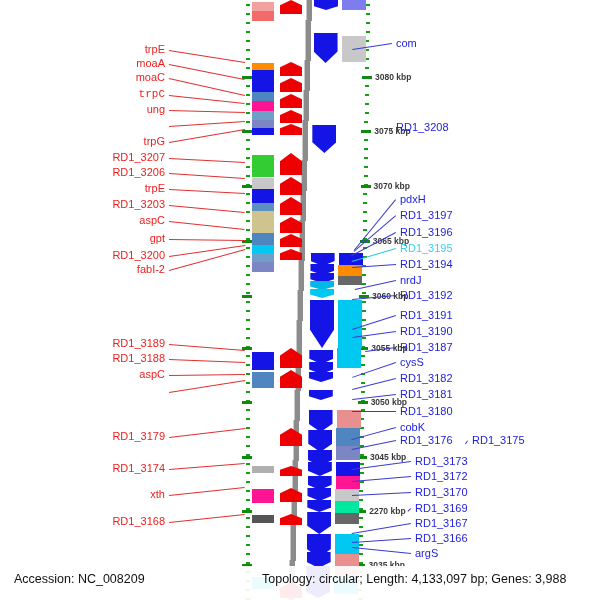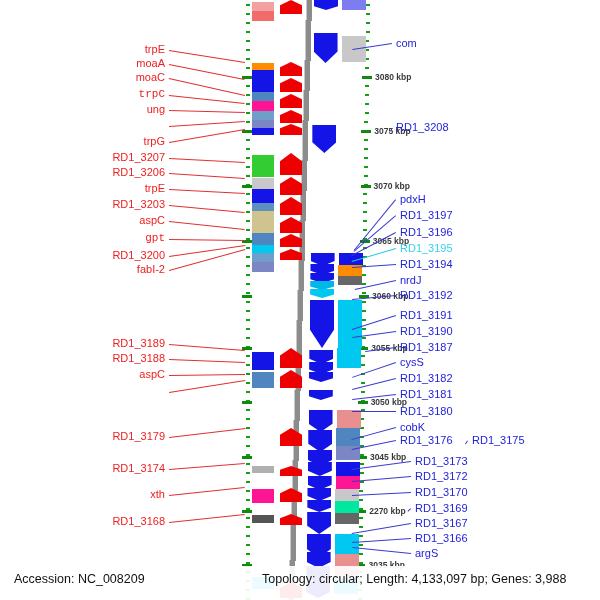--- a/index.html
+++ b/index.html
@@ -397,21 +397,21 @@
       <div class="lbl red" style="top: 152px; left: 0px; width: 165px; text-align: right;">RD1_3207</div>
       <div class="lead" style="left: 169px; top: 158px; width: 76.1052px; transform: rotate(3.01279deg);"></div>
       <div class="lbl red" style="top: 167px; left: 0px; width: 165px; text-align: right;">RD1_3206</div>
       <div class="lead" style="left: 169px; top: 173px; width: 76.1643px; transform: rotate(3.76403deg);"></div>
       <div class="lbl red" style="top: 183px; left: 0px; width: 165px; text-align: right;">trpE</div>
       <div class="lead" style="left: 169px; top: 189px; width: 76.1052px; transform: rotate(3.01279deg);"></div>
       <div class="lbl red" style="top: 199px; left: 0px; width: 165px; text-align: right;">RD1_3203</div>
       <div class="lead" style="left: 169px; top: 205px; width: 76.3217px; transform: rotate(5.2624deg);"></div>
       <div class="lbl red" style="top: 215px; left: 0px; width: 165px; text-align: right;">aspC</div>
       <div class="lead" style="left: 169px; top: 221px; width: 76.4199px; transform: rotate(6.00901deg);"></div>
-      <div class="lbl red" style="top: 233px; left: 0px; width: 165px; text-align: right; font-family: Liberation Mono, monospace;">gpt</div>
+      <div class="lbl red" style="top: 233px; left: 0px; width: 165px; text-align: right;">gpt</div>
       <div class="lead" style="left: 169px; top: 239px; width: 76.0066px; transform: rotate(0.753848deg);"></div>
       <div class="lbl red" style="top: 250px; left: 0px; width: 165px; text-align: right;">RD1_3200</div>
       <div class="lead" style="left: 169px; top: 256px; width: 76.7919px; transform: rotate(-8.23562deg);"></div>
       <div class="lbl red" style="top: 264px; left: 0px; width: 165px; text-align: right;">fabI-2</div>
       <div class="lead" style="left: 169px; top: 270px; width: 78.848px; transform: rotate(-15.4463deg);"></div>
       <div class="lbl red" style="top: 338px; left: 0px; width: 165px; text-align: right;">RD1_3189</div>
       <div class="lead" style="left: 169px; top: 344px; width: 76.2365px; transform: rotate(4.51399deg);"></div>
       <div class="lbl red" style="top: 353px; left: 0px; width: 165px; text-align: right;">RD1_3188</div>
       <div class="lead" style="left: 169px; top: 359px; width: 76.0592px; transform: rotate(2.2605deg);"></div>
       <div class="lbl red" style="top: 369px; left: 0px; width: 165px; text-align: right;">aspC</div>

